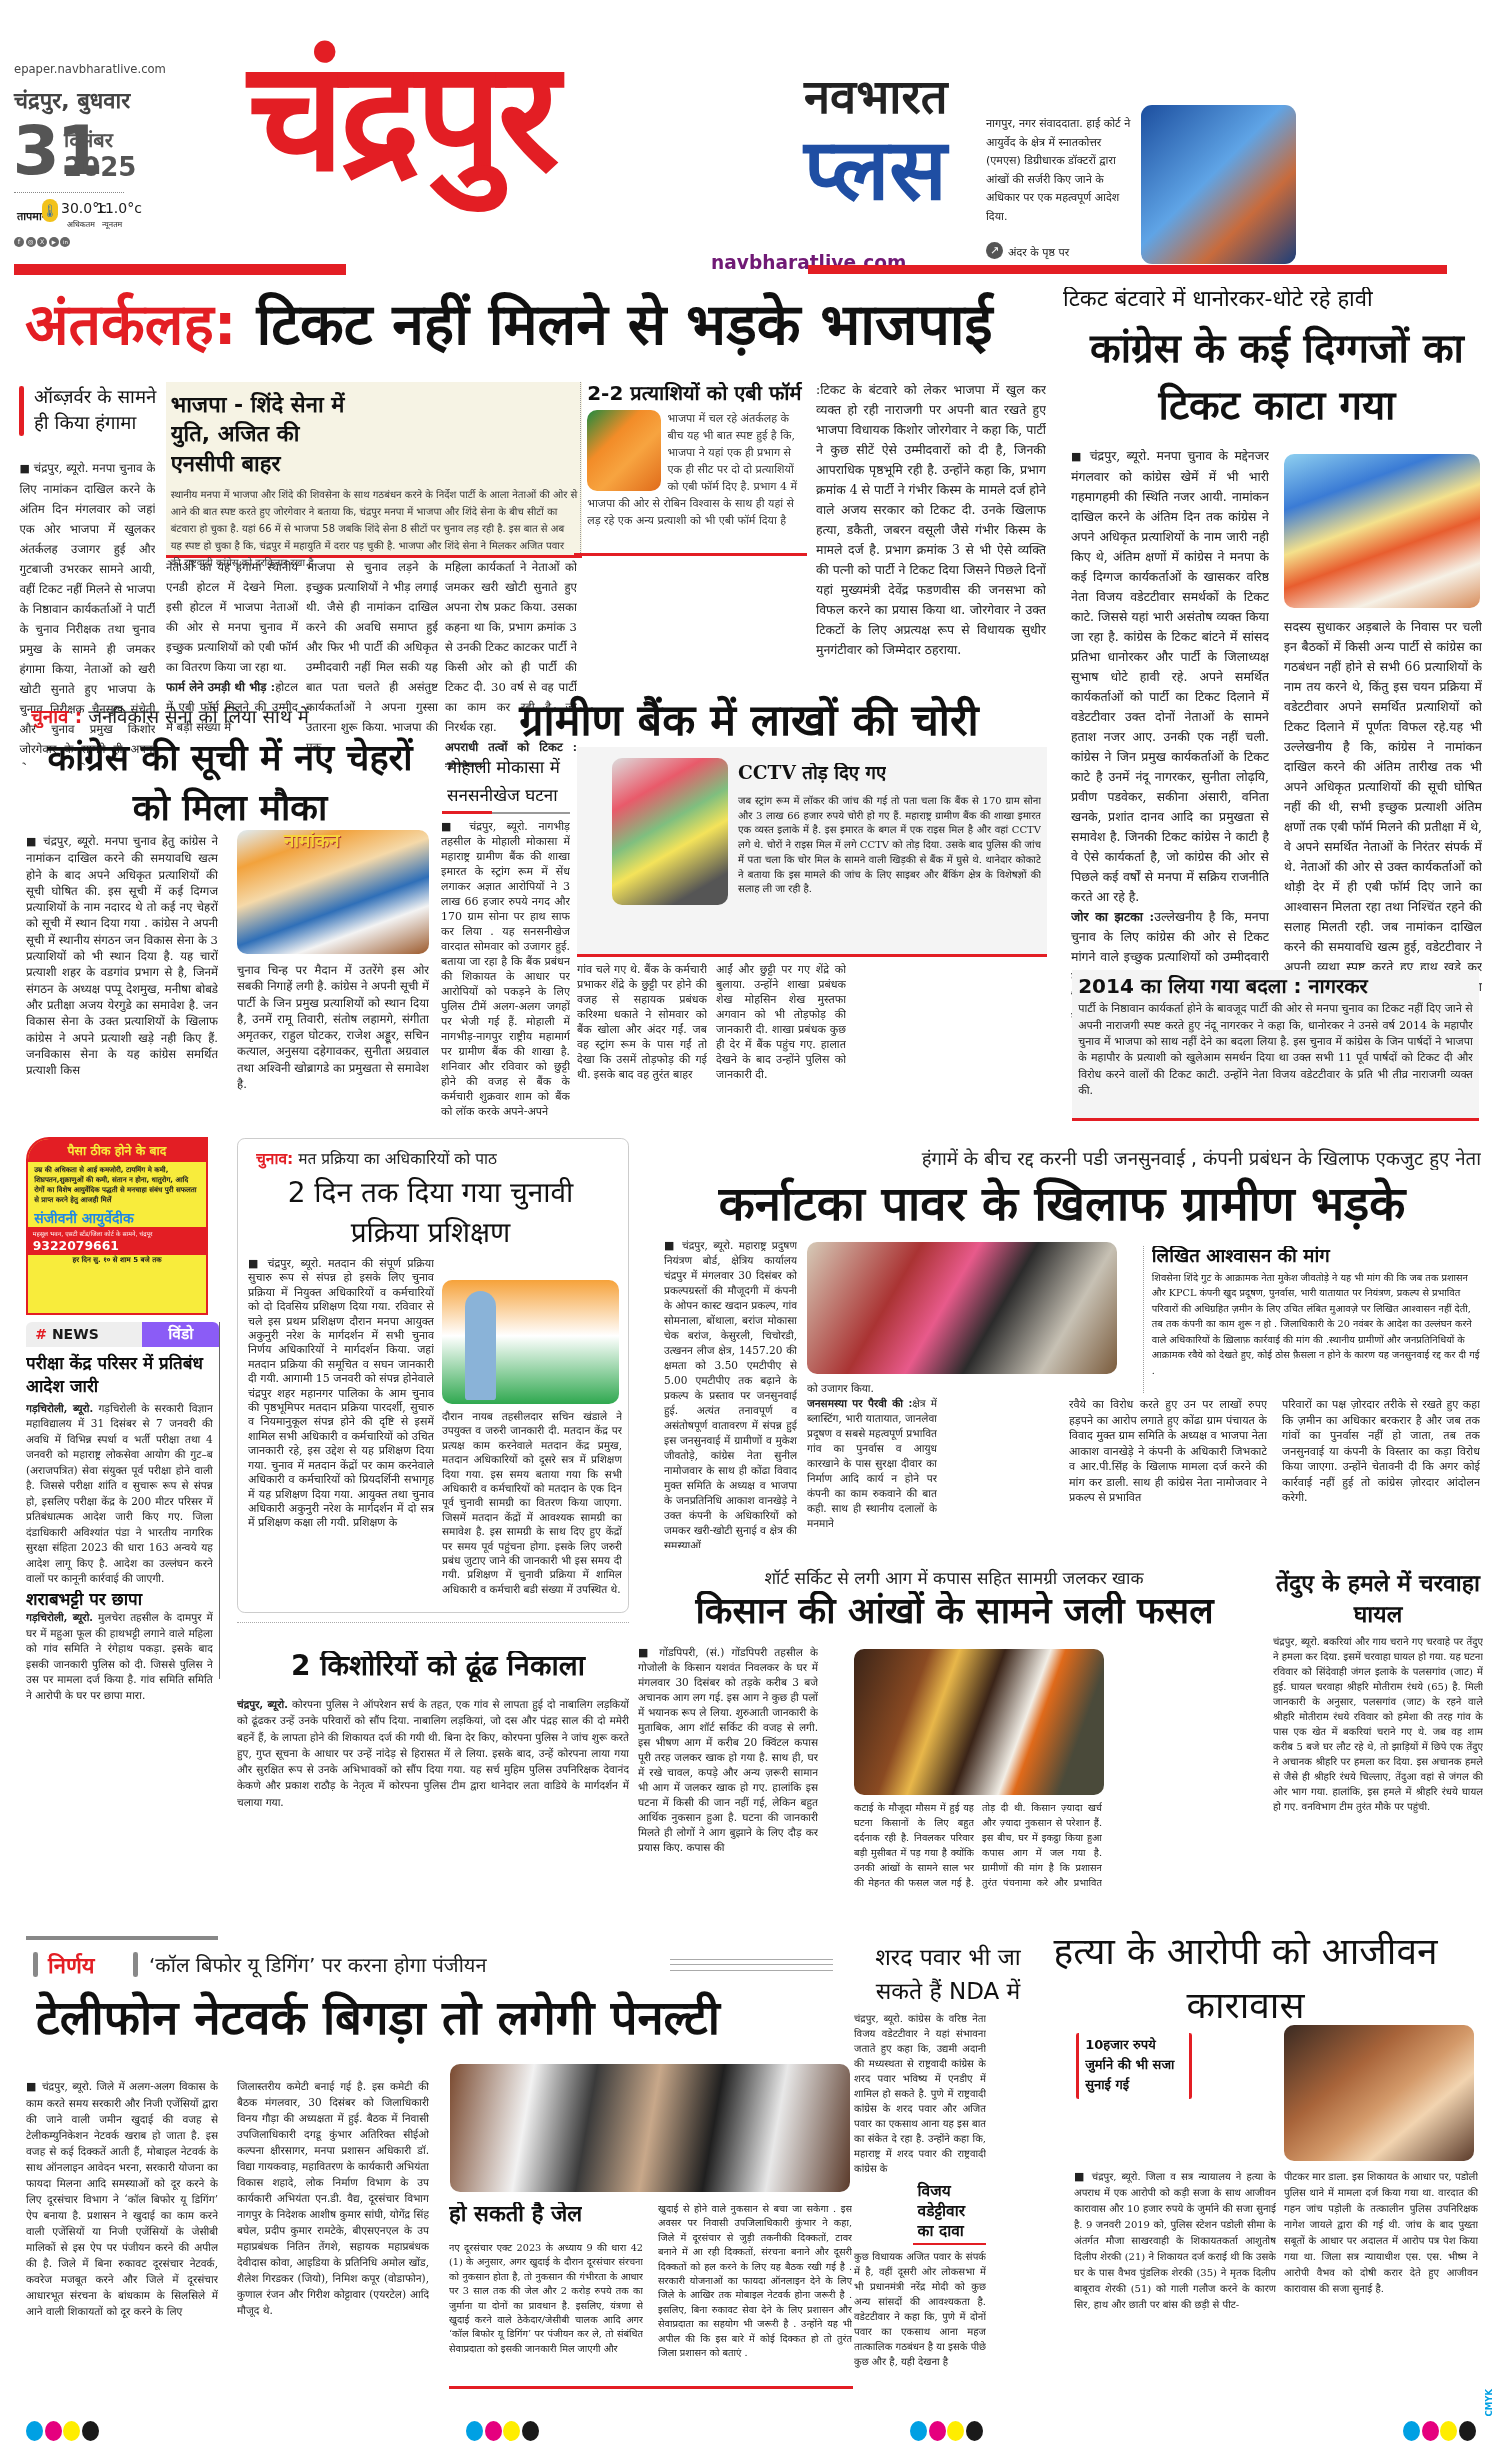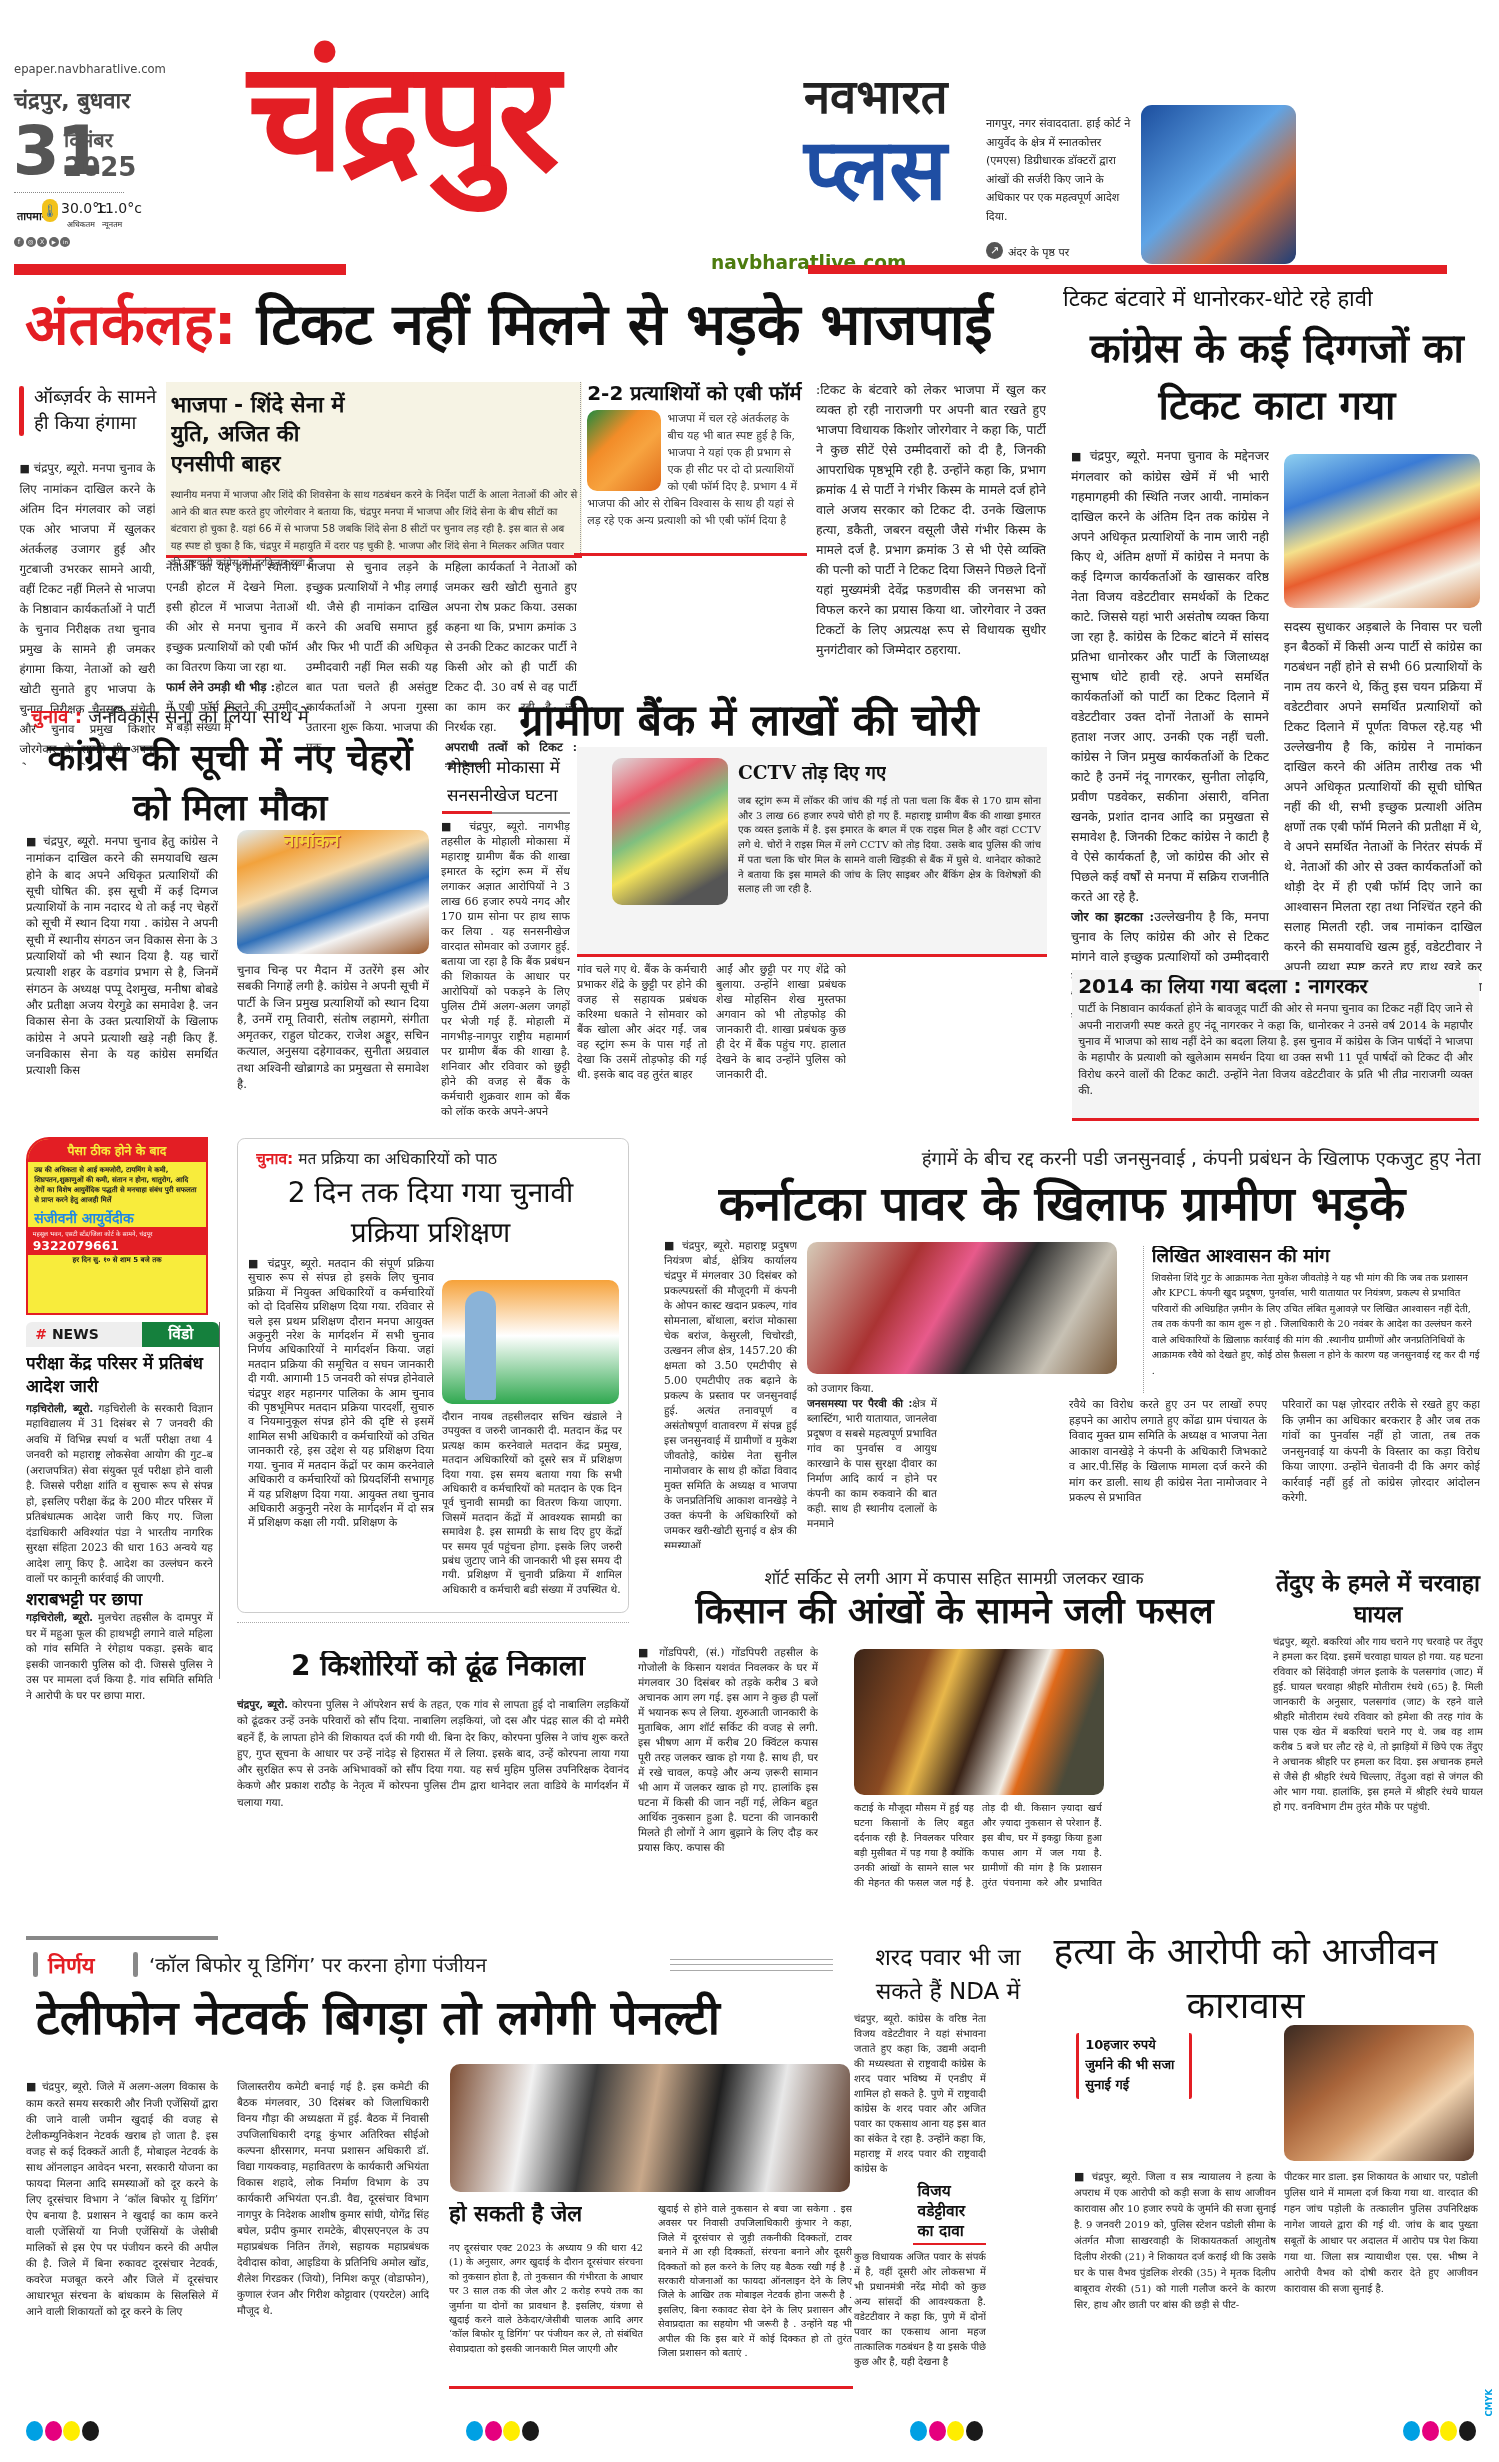--- a/index.html
+++ b/index.html
@@ -39,21 +39,21 @@
     <span style="width:10px;height:10px;border-radius:50%;background:#666;color:#fff;font-size:6.2px;text-align:center;line-height:10px">◎</span>
     <span style="width:10px;height:10px;border-radius:50%;background:#666;color:#fff;font-size:6.2px;text-align:center;line-height:10px">X</span>
     <span style="width:10px;height:10px;border-radius:50%;background:#666;color:#fff;font-size:5.4px;text-align:center;line-height:10px">▶</span>
     <span style="width:10px;height:10px;border-radius:50%;background:#666;color:#fff;font-size:5.4px;text-align:center;line-height:10px">in</span>
   </div>
   <div class="abs redbar" style="left:14px;top:264px;width:332px;height:11px"></div>
 
   <div class="abs" style="left:248px;top:28px;font-size:152px;font-weight:bold;color:#e31e24;line-height:178px;letter-spacing:-4.7px;font-family:'DejaVu Sans Condensed','DejaVu Sans',sans-serif">चंद्रपुर</div>
   <div class="abs" style="left:804px;top:70px;font-size:47px;font-weight:bold;color:#222;line-height:54px">नवभारत</div>
   <div class="abs" style="left:804px;top:123px;font-size:85px;font-weight:bold;color:#1f4ea3;line-height:93px">प्लस</div>
-  <div class="abs" style="left:711px;top:252px;font-size:18.6px;font-weight:bold;color:#4d7c0f">navbharatlive.com</div>
+  <div class="abs" style="left:711px;top:252px;font-size:18.6px;font-weight:bold;color:#701a75">navbharatlive.com</div>
   <div class="abs redbar" style="left:808px;top:265px;width:639px;height:9.3px"></div>
 
   <div class="abs" style="left:986px;top:31px;width:504px;height:233px">
     <div style="position:absolute;left:0;top:84px;width:147px;font-size:11px;line-height:18.6px">नागपुर, नगर संवाददाता. हाई कोर्ट ने आयुर्वेद के क्षेत्र में स्नातकोत्तर (एमएस) डिग्रीधारक डॉक्टरों द्वारा आंखों की सर्जरी किए जाने के अधिकार पर एक महत्वपूर्ण आदेश दिया.</div>
     <div class="img" style="position:absolute;left:155px;top:74px;width:155px;height:159px;background:linear-gradient(135deg,#1c4e9e,#5fa4e6 45%,#c86b3c 70%,#1c3e7a);border-radius:11px"></div>
     <div style="position:absolute;left:0;top:211px;width:17px;height:17px;border-radius:50%;background:#555;color:#fff;font-size:11px;text-align:center;line-height:17px">↗</div>
     <div style="position:absolute;left:22px;top:213px;font-size:11px">अंदर के पृष्ठ पर</div>
   </div>
 </div>
 
@@ -132,21 +132,21 @@
   <div style="background:#e31e24;color:#fff;padding:1.6px 4.7px;font-size:6.2px">
     <span>महसूल भवन, एसटी स्टॅंड/जिला कोर्ट के सामने, चंद्रपूर</span>
     <span style="font-size:12.4px;font-weight:bold">9322079661</span>
   </div>
   <div style="font-size:7px;text-align:center;font-weight:bold">हर दिन सु. १० से शाम 5 बजे तक</div>
 </div>
 
 <div class="abs" style="left:26px;top:1322px;width:194px;height:357px;border-right:1.6px solid #666">
   <div style="display:flex;height:25px;border-radius:6.2px 6.2px 0 0;overflow:hidden">
     <div style="flex:1.4;background:#eee;font-weight:bold;font-size:14px;line-height:25px;padding-left:9.3px"><span class="red">#</span> <span>NEWS</span></div>
-    <div style="flex:1;background:#15803d;color:#fff;font-weight:bold;font-size:15.5px;line-height:25px;text-align:center">विंडो</div>
+    <div style="flex:1;background:#8b5cf6;color:#fff;font-weight:bold;font-size:15.5px;line-height:25px;text-align:center">विंडो</div>
   </div>
   <div class="hd" style="font-size:17px;line-height:23px;margin-top:4.7px">परीक्षा केंद्र परिसर में प्रतिबंध आदेश जारी</div>
   <div class="txt sm" style="font-size:10.5px;line-height:15.5px;margin-top:3.1px;padding-right:6.2px">
     <span class="b">गड़चिरोली, ब्यूरो.</span>
     <span>गड़चिरोली के सरकारी विज्ञान महाविद्यालय में 31 दिसंबर से 7 जनवरी की अवधि में विभिन्न स्पर्धा व भर्ती परीक्षा तथा 4 जनवरी को महाराष्ट्र लोकसेवा आयोग की गुट–ब (अराजपत्रित) सेवा संयुक्त पूर्व परीक्षा होने वाली है. जिससे परीक्षा शांति व सुचारू रूप से संपन्न हो, इसलिए परीक्षा केंद्र के 200 मीटर परिसर में प्रतिबंधात्मक आदेश जारी किए गए. जिला दंडाधिकारी अविश्यांत पंडा ने भारतीय नागरिक सुरक्षा संहिता 2023 की धारा 163 अन्वये यह आदेश लागू किए है. आदेश का उल्लंघन करने वालों पर कानूनी कार्रवाई की जाएगी.</span>
   </div>
   <div class="hd" style="font-size:17px;margin-top:3.1px">शराबभट्टी पर छापा</div>
   <div class="txt sm" style="font-size:10.5px;line-height:15.5px;margin-top:1.6px;padding-right:6.2px">
     <span class="b">गड़चिरोली, ब्यूरो.</span>
     <span>मुलचेरा तहसील के दामपुर में घर में महुआ फूल की हाथभट्टी लगाने वाले महिला को गांव समिति ने रंगेहाथ पकड़ा. इसके बाद इसकी जानकारी पुलिस को दी. जिससे पुलिस ने उस पर मामला दर्ज किया है. गांव समिति समिति ने आरोपी के घर पर छापा मारा.</span>

